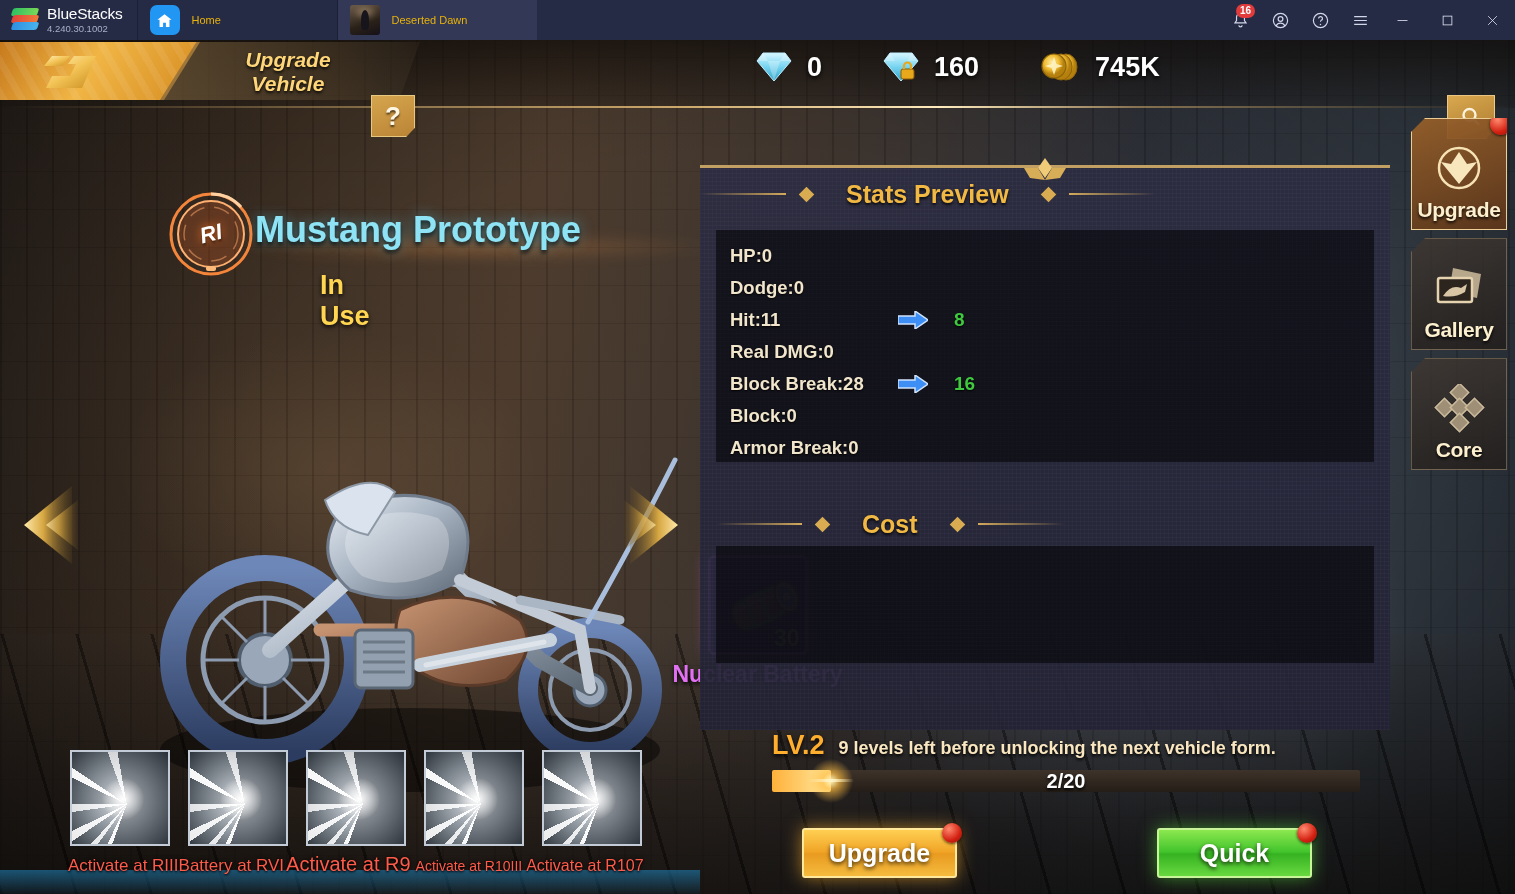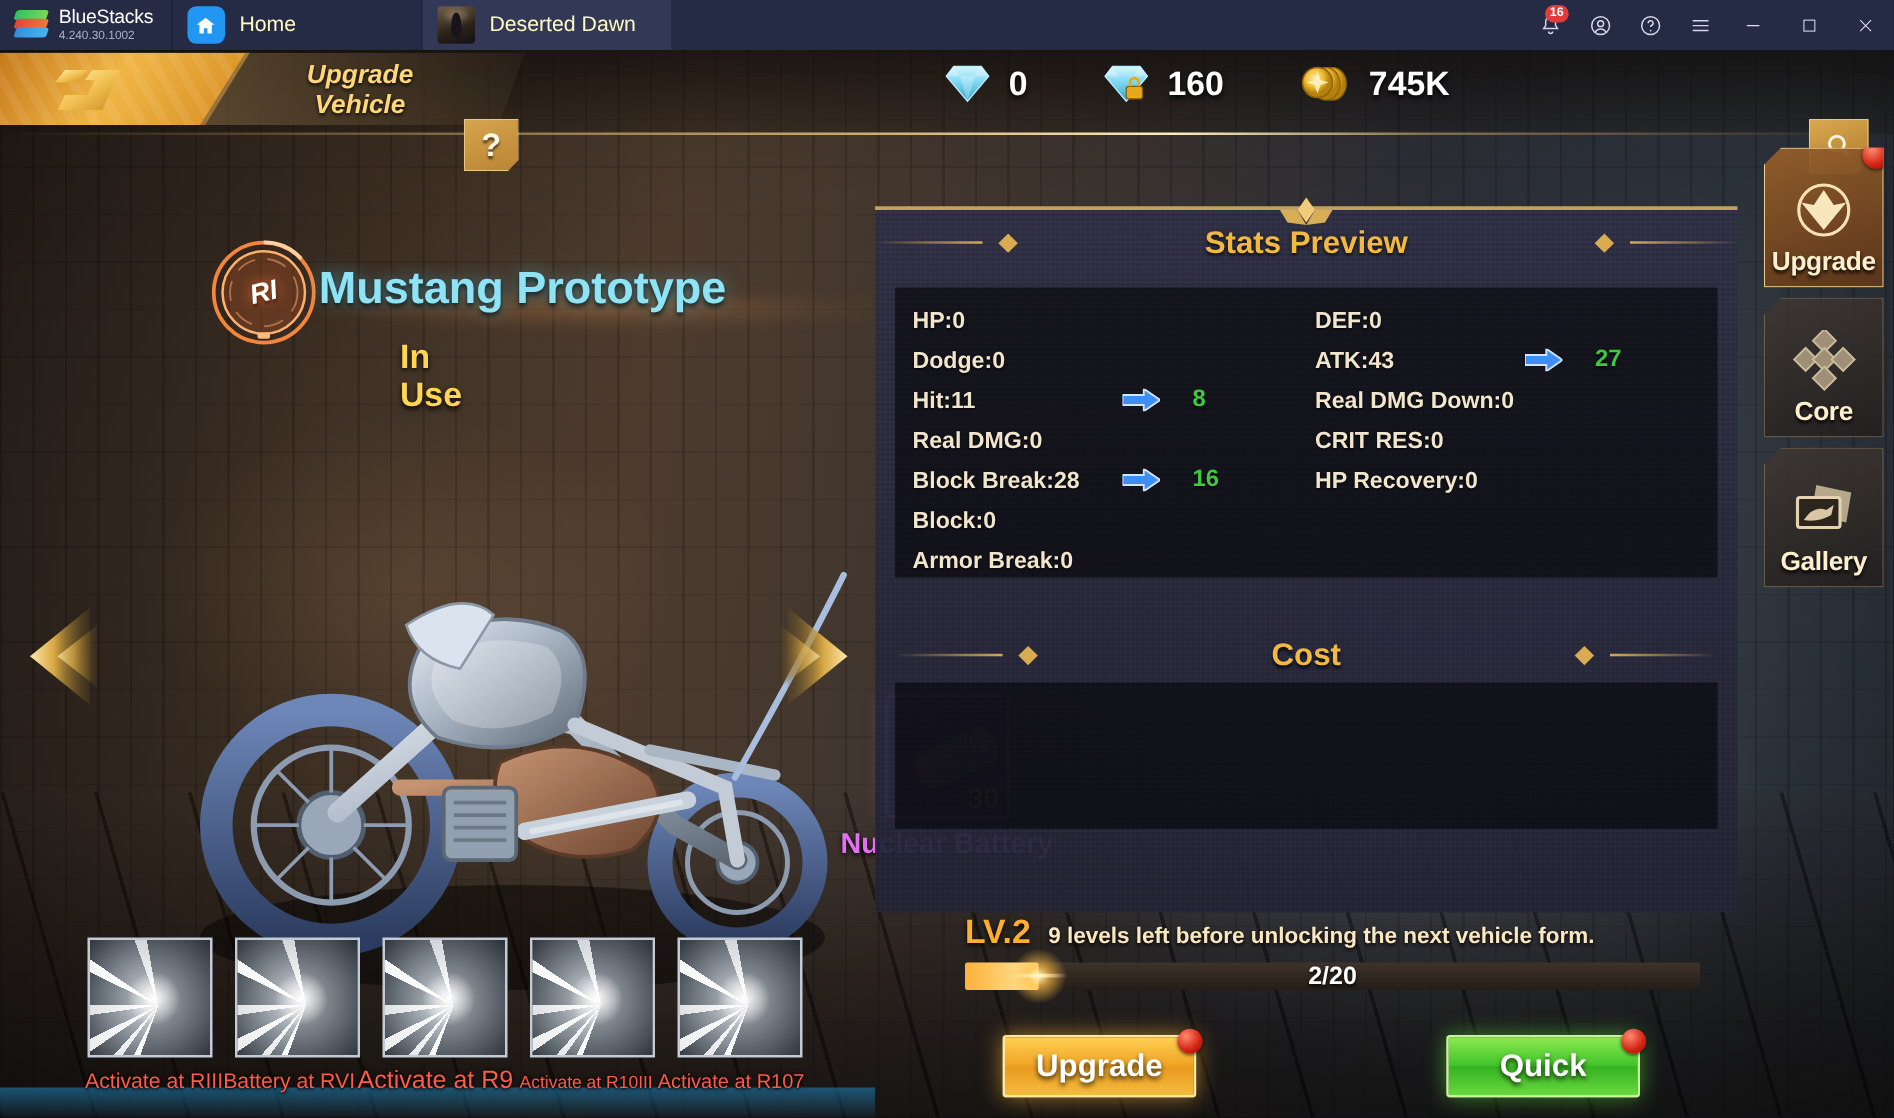--- a/index.html
+++ b/index.html
@@ -44,21 +44,21 @@
   .bs-brand-ver { color: #a9afc9; font-size: 9.5px; margin-top: 1px; }
 
   .bs-tab {
     display: flex; align-items: center; gap: 12px;
     padding: 0 22px 0 12px;
     min-width: 200px;
     border-left: 1px solid #1b2038;
     position: relative;
   }
   .bs-tab.active { background: #323856; }
-  .bs-tab-label { color: #fef9c3; font-size: 17px; }
+  .bs-tab-label { color: #eab308; font-size: 11px; }
   .bs-tab-icon-home {
     width: 30px; height: 30px; border-radius: 7px;
     background: #2196f3;
     display: flex; align-items: center; justify-content: center;
   }
   .bs-tab-icon-home svg { width: 17px; height: 17px; fill: #ffffff; }
   .bs-tab-icon-game {
     width: 30px; height: 30px; border-radius: 3px;
     background: linear-gradient(160deg,#6b5a49,#2a2118 60%,#151018);
     position: relative; overflow: hidden;
@@ -358,22 +358,22 @@
   }
   .panel-crown {
     position: absolute; left: 50%; top: -12px;
     transform: translateX(-50%);
     width: 90px; height: 26px; z-index: 3;
   }
   .panel-crown svg { width: 100%; height: 100%; }
 
   .sec-title {
     position: relative;
-    display: flex; align-items: center; justify-content: space-between;
-    gap: 6px; height: 52px;
+    display: flex; align-items: center; justify-content: flex-start;
+    gap: 28px; height: 52px;
     z-index: 2;
   }
   .sec-title .ornament {
     width: 118px; height: 12px; position: relative;
   }
   .sec-title .ornament::before {
     content: ""; position: absolute; top: 5px; height: 2px; width: 86px;
     background: linear-gradient(90deg, transparent, #d3aa5c);
   }
   .sec-title .ornament.right::before {
@@ -811,40 +811,40 @@
         <svg viewBox="0 0 56 52">
           <circle cx="28" cy="24" r="20" fill="none" stroke="#f6e2b4" stroke-width="2.5"></circle>
           <path d="M10 18 L28 40 L46 18 L36 20 L28 8 L20 20 Z" fill="#f8e6bc"></path>
         </svg>
       </div>
       <div class="side-label">Upgrade</div>
     </div>
     <div class="side-item">
       <div class="side-icon">
         <svg viewBox="0 0 56 52">
+          <path d="M22 4 L50 10 L46 34 L18 28 Z" fill="#d8c6a4" opacity=".8"></path>
+          <rect x="7" y="14" width="34" height="24" rx="2" fill="#2c251e" stroke="#e4d3ae" stroke-width="2.5"></rect>
+          <path d="M12 32 Q20 20 30 24 L36 20 L34 28 Q24 34 12 32 Z" fill="#d8c6a4"></path>
+        </svg>
+      </div>
+      <div class="side-label">Gallery</div>
+    </div>
+    <div class="side-item">
+      <div class="side-icon">
+        <svg viewBox="0 0 56 52">
           <g fill="#9f8f76" stroke="#cbbb9c" stroke-width="1.5">
             <rect x="22" y="2" width="13" height="13" transform="rotate(45 28.5 8.5)"></rect>
             <rect x="7" y="17" width="13" height="13" transform="rotate(45 13.5 23.5)"></rect>
             <rect x="22" y="17" width="13" height="13" transform="rotate(45 28.5 23.5)"></rect>
             <rect x="37" y="17" width="13" height="13" transform="rotate(45 43.5 23.5)"></rect>
             <rect x="22" y="32" width="13" height="13" transform="rotate(45 28.5 38.5)"></rect>
           </g>
         </svg>
       </div>
       <div class="side-label">Core</div>
-    </div>
-    <div class="side-item">
-      <div class="side-icon">
-        <svg viewBox="0 0 56 52">
-          <path d="M22 4 L50 10 L46 34 L18 28 Z" fill="#d8c6a4" opacity=".8"></path>
-          <rect x="7" y="14" width="34" height="24" rx="2" fill="#2c251e" stroke="#e4d3ae" stroke-width="2.5"></rect>
-          <path d="M12 32 Q20 20 30 24 L36 20 L34 28 Q24 34 12 32 Z" fill="#d8c6a4"></path>
-        </svg>
-      </div>
-      <div class="side-label">Gallery</div>
     </div>
   </div>
 
   <div class="panel">
     <div class="panel-crown">
       <svg viewBox="0 0 90 26">
         <path d="M45 2 L52 12 L45 22 L38 12 Z" fill="#f0cb78"></path>
         <path d="M24 12 L38 12 L45 24 L30 22 Z" fill="#d8ad58"></path>
         <path d="M66 12 L52 12 L45 24 L60 22 Z" fill="#d8ad58"></path>
       </svg>
@@ -886,43 +886,20 @@
             </span>
             <span class="stat-new">16</span>
           </div>
           <div class="stat-row">
             <span class="stat-label">Block:0</span>
           </div>
           <div class="stat-row">
             <span class="stat-label">Armor Break:0</span>
           </div>
         </div>
-        <div class="stats-col">
-          <div class="stat-row">
-            <span class="stat-label">DEF:0</span>
-          </div>
-          <div class="stat-row">
-            <span class="stat-label">ATK:43</span>
-            <span class="stat-arrow">
-              <svg viewBox="0 0 30 18">
-                  <path d="M0 5 H17 V0 L30 9 L17 18 V13 H0 Z" fill="#3d8ef5" stroke="#cfe4ff" stroke-width="1.5"></path>
-                </svg>
-            </span>
-            <span class="stat-new">27</span>
-          </div>
-          <div class="stat-row">
-            <span class="stat-label">Real DMG Down:0</span>
-          </div>
-          <div class="stat-row">
-            <span class="stat-label">CRIT RES:0</span>
-          </div>
-          <div class="stat-row">
-            <span class="stat-label">HP Recovery:0</span>
-          </div>
-        </div>
       </div>
     </div>
 
     <div class="cost-area">
       <div class="sec-title">
         <div class="ornament"></div>
         <div class="sec-title-txt">Cost</div>
         <div class="ornament right"></div>
       </div>
       <div class="cost-box"></div>

